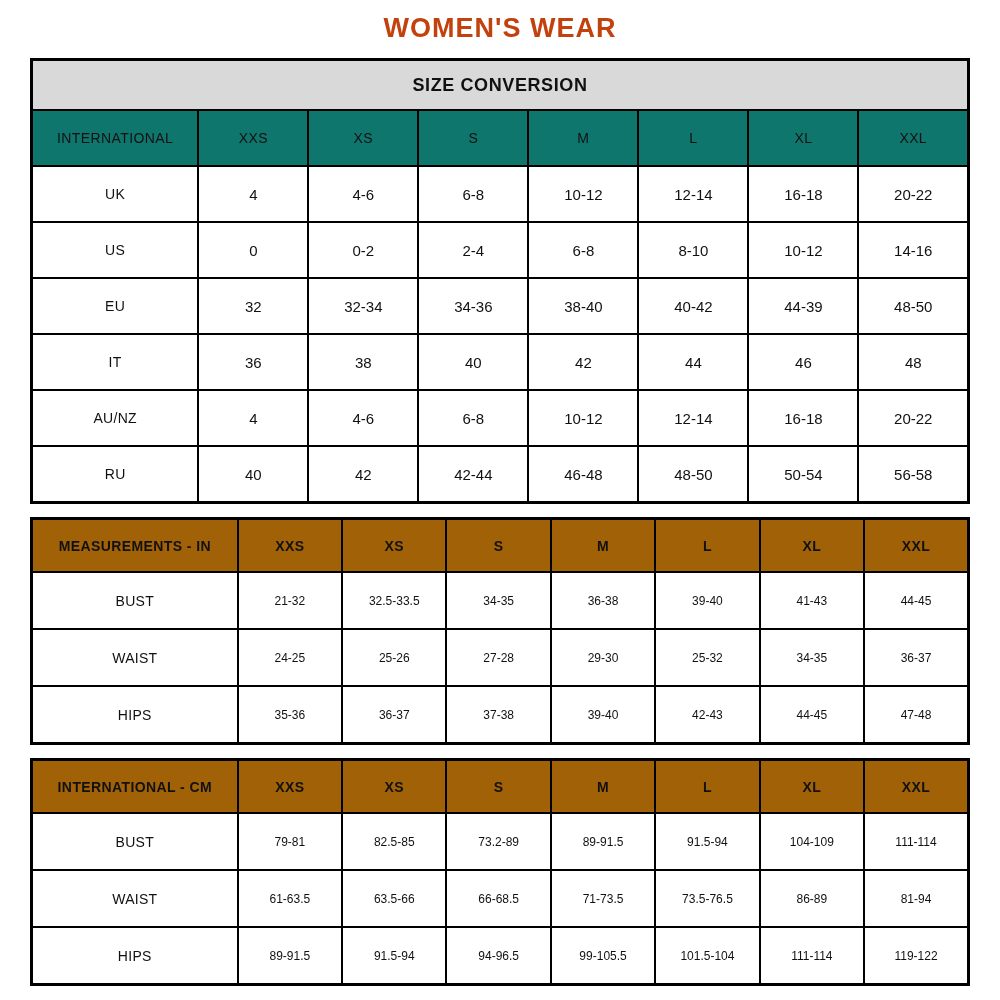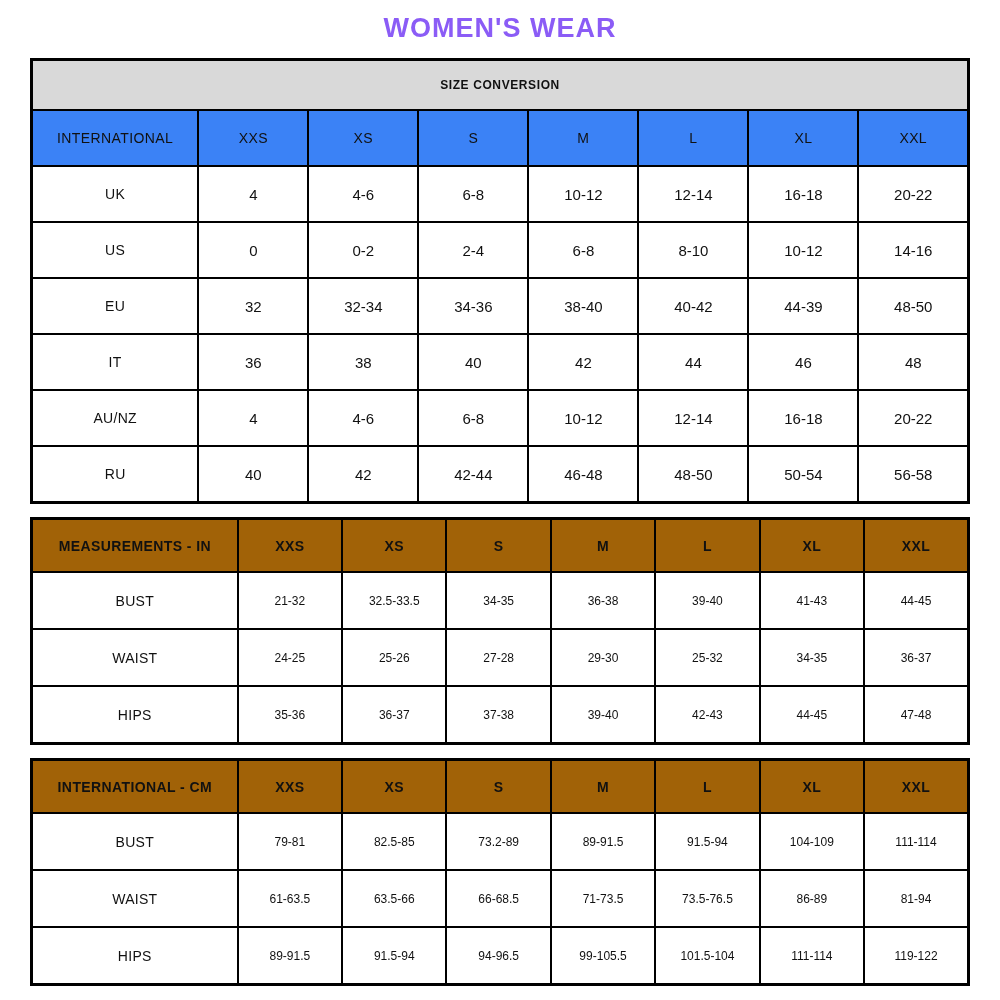--- a/index.html
+++ b/index.html
@@ -17,46 +17,46 @@
     background: #ffffff;
     overflow: hidden;
   }
   .title {
     margin: 0;
     padding: 13px 0 14px 0;
     text-align: center;
     font-size: 27px;
     font-weight: 700;
     letter-spacing: 1px;
-    color: #8b5cf6;
+    color: #c2410c;
   }
   table.tbl {
     width: 100%;
     border-collapse: collapse;
     table-layout: fixed;
     border: 3px solid #000000;
   }
   table.tbl th, table.tbl td {
     border: 2px solid #000000;
     text-align: center;
     vertical-align: middle;
     padding: 0 4px;
     overflow: hidden;
   }
   
   .conv .band {
     height: 48px;
     background: #d9d9d9;
-    font-size: 12px;
+    font-size: 18px;
     font-weight: 700;
     letter-spacing: 0.6px;
   }
   .conv .cols th {
     height: 54px;
-    background: #3b82f6;
+    background: #0f766e;
     font-weight: 400;
     font-size: 14px;
     letter-spacing: 0.4px;
   }
   .conv tbody td {
     height: 54px;
     font-size: 15px;
     font-weight: 400;
   }
   .conv tbody td.row-label {

